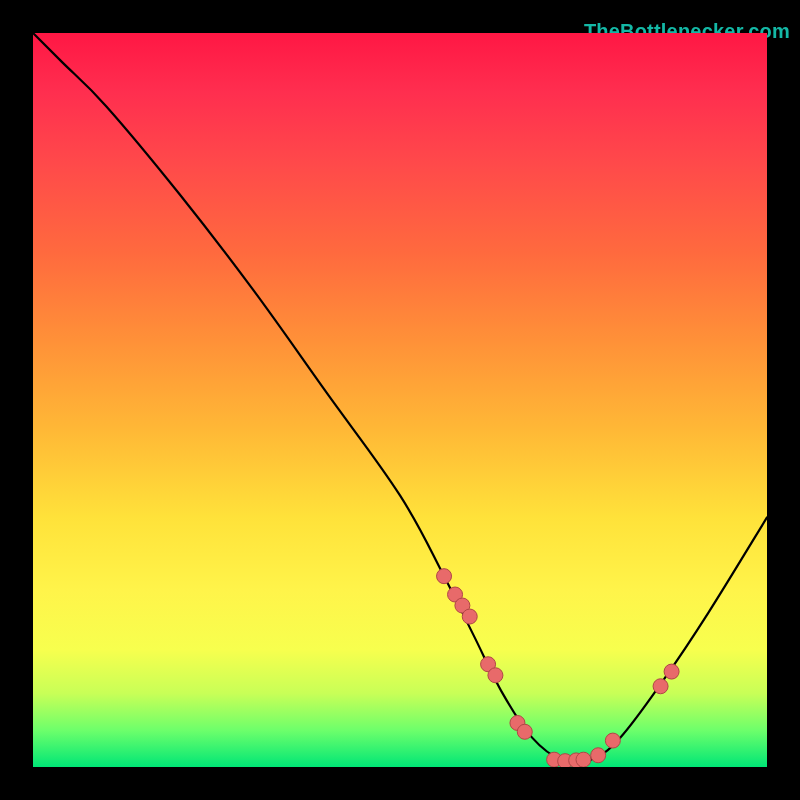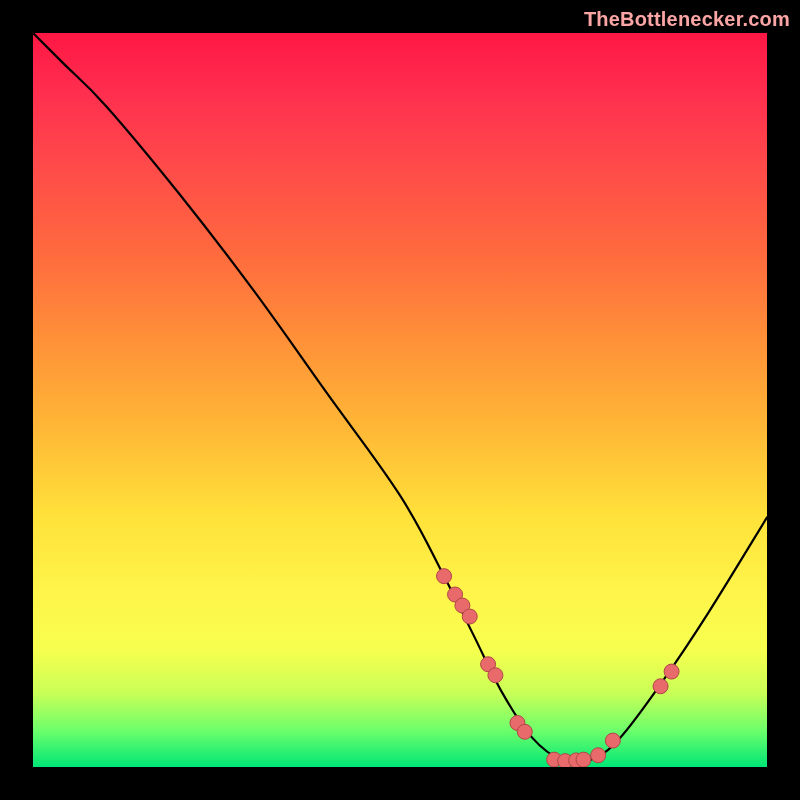--- a/index.html
+++ b/index.html
@@ -12,23 +12,23 @@
     overflow: hidden;
   }
   .frame {
     position: relative;
     width: 800px;
     height: 800px;
     background: #000;
   }
   .attribution {
     position: absolute;
-    top: 8px;
+    top: 20px;
     right: 10px;
-    color: #fca5a5;
+    color: #14b8a6;
     font-size: 20px;
     font-weight: 600;
     letter-spacing: 0.2px;
   }
   .plot {
     position: absolute;
     left: 33px;
     top: 33px;
     width: 734px;
     height: 734px;

